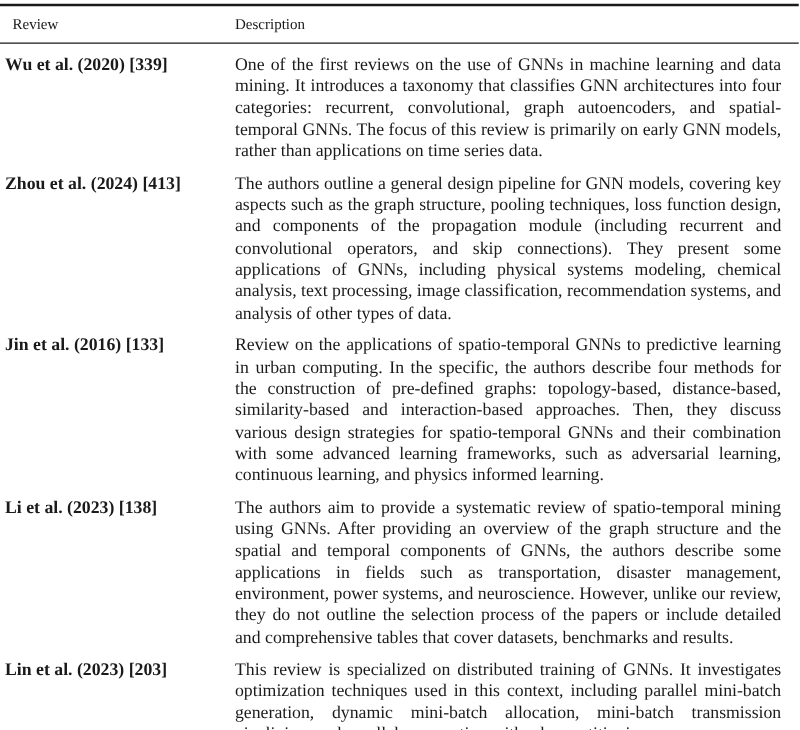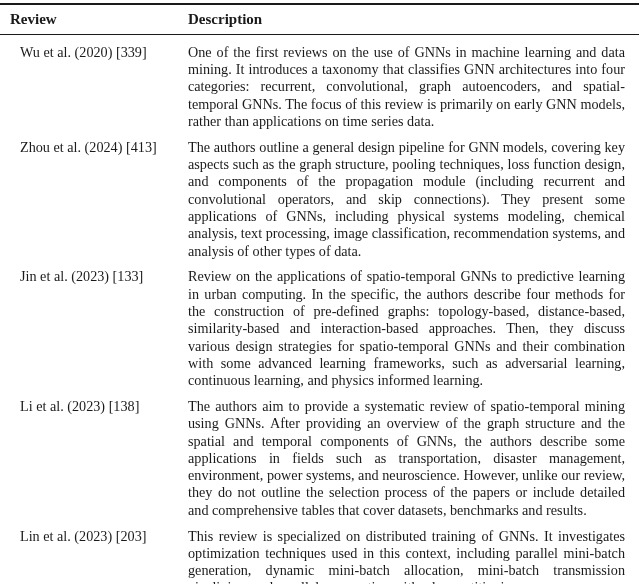--- a/index.html
+++ b/index.html
@@ -44,39 +44,40 @@
   table.booktabs col.col-review { width: 184px; }
   table.booktabs col.col-desc   { width: 455px; }
 
   th, td {
     vertical-align: top;
     padding: 0;
     border: 0;
   }
 
   th.head-cell {
-    font-weight: bold;
+    font-weight: normal;
     text-align: left;
-    font-size: 15px;
+    font-size: 12px;
     line-height: 17.3px;
     padding-top: 6px;
     padding-bottom: 6px;
   }
   th.head-review { padding-left: 10px; }
   th.head-desc   { padding-left: 4px; margin-top: 44px; }
 
   td.cell {
     font-size: 14.2px;
     line-height: 17.3px;
   }
   td.cell-review {
-    padding-left: 20px;
+    padding-left: 4px;
     padding-right: 6px;
     white-space: nowrap;
     padding-top: 8.5px;
+    font-weight: bold;
   }
   td.cell-desc {
     padding-left: 4px;
     padding-right: 14px;
     text-align: justify;
     text-justify: inter-word;
     hyphens: manual;
     padding-top: 8.5px;
   }
 
@@ -112,21 +113,21 @@
     <tbody>
       <tr>
         <td class="cell cell-review">Wu et al. (2020) [339]</td>
         <td class="cell cell-desc">One of the first reviews on the use of GNNs in machine learning and data mining. It introduces a taxonomy that classifies GNN architectures into four categories: recurrent, convolutional, graph autoencoders, and spatial-temporal GNNs. The focus of this review is primarily on early GNN models, rather than applications on time series data.</td>
       </tr>
       <tr>
         <td class="cell cell-review">Zhou et al. (2024) [413]</td>
         <td class="cell cell-desc">The authors outline a general design pipeline for GNN models, covering key aspects such as the graph structure, pooling techniques, loss function design, and components of the propagation module (including recurrent and convolutional operators, and skip connections). They present some applications of GNNs, including physical systems modeling, chemical analysis, text processing, image classification, recommendation systems, and analysis of other types of data.</td>
       </tr>
       <tr>
-        <td class="cell cell-review">Jin et al. (2023) [133]</td>
+        <td class="cell cell-review">Jin et al. (2016) [133]</td>
         <td class="cell cell-desc">Review on the applications of spatio-temporal GNNs to predictive learning in urban computing. In the specific, the authors describe four methods for the construction of pre-defined graphs: topology-based, distance-based, similarity-based and interaction-based approaches. Then, they discuss various design strategies for spatio-temporal GNNs and their combination with some advanced learning frameworks, such as adversarial learning, continuous learning, and physics informed learning.</td>
       </tr>
       <tr>
         <td class="cell cell-review">Li et al. (2023) [138]</td>
         <td class="cell cell-desc">The authors aim to provide a systematic review of spatio-temporal mining using GNNs. After providing an overview of the graph structure and the spatial and temporal components of GNNs, the authors describe some applications in fields such as transportation, disaster management, environment, power systems, and neuroscience. However, unlike our review, they do not outline the selection process of the papers or include detailed and comprehensive tables that cover datasets, benchmarks and results.</td>
       </tr>
       <tr>
         <td class="cell cell-review">Lin et al. (2023) [203]</td>
         <td class="cell cell-desc">This review is specialized on distributed training of GNNs. It investigates optimization techniques used in this context, including parallel mini-batch generation, dynamic mini-batch allocation, mini-batch transmission pipelining, and parallel aggregation with edge partitioning.</td>
       </tr>

